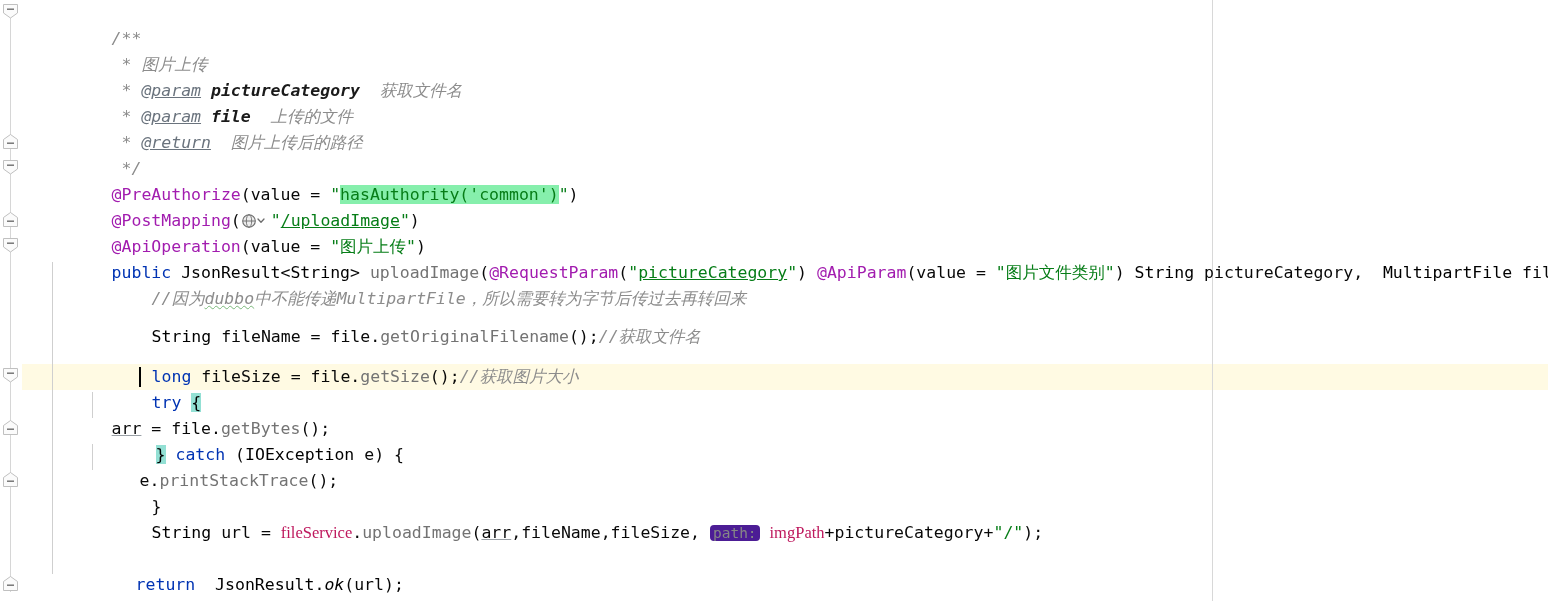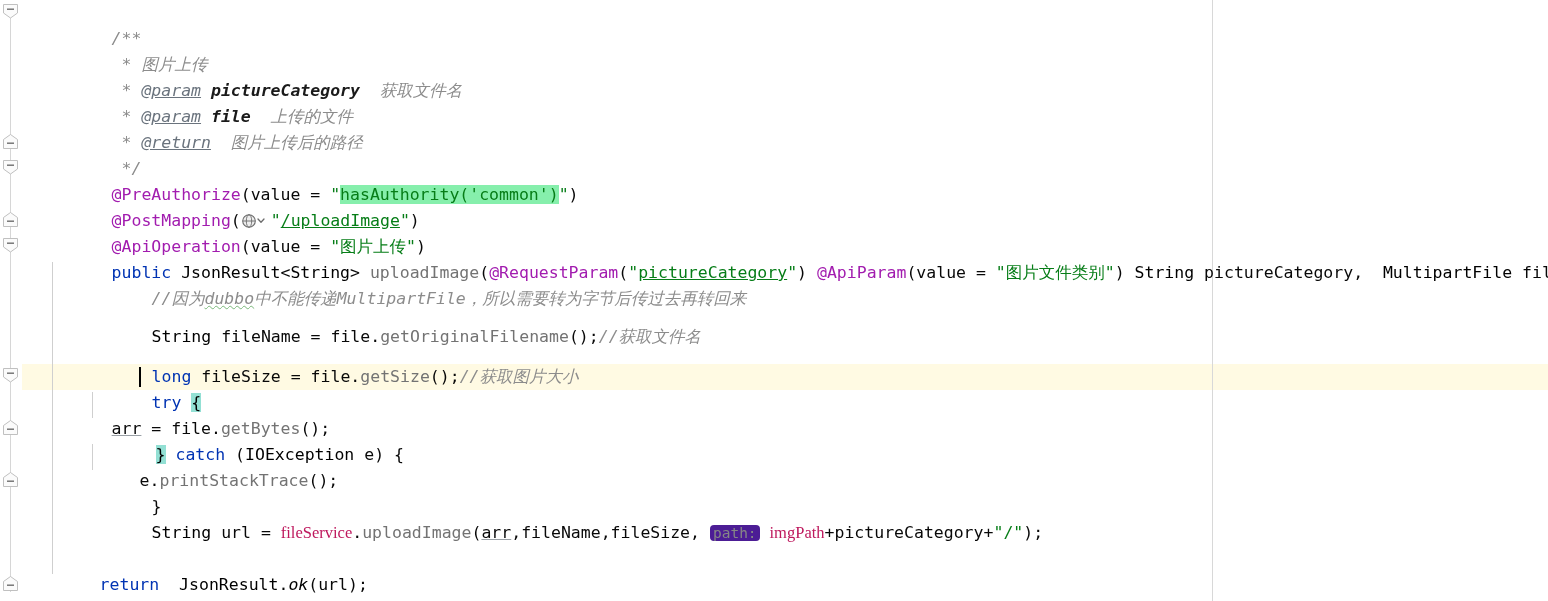--- a/index.html
+++ b/index.html
@@ -334,21 +334,21 @@
 
     
     <div class="line" style="top:494px; padding-left:92px;">
       <span class="cls">String</span><span class="plain"> </span><span class="plain">url</span><span class="plain"> = </span><span class="field">fileService</span><span class="plain">.</span><span class="mth">uploadImage</span><span class="plain">(</span><span class="plain local-und">arr</span><span class="plain">,</span><span class="plain">fileName</span><span class="plain">,</span><span class="plain">fileSize</span><span class="plain">, </span><span class="inlay">path:</span><span class="plain"> </span><span class="field">imgPath</span><span class="plain">+</span><span class="plain">pictureCategory</span><span class="plain">+</span><span class="strq">"</span><span class="str">/</span><span class="strq">"</span><span class="plain">);</span>
     </div>
 
     
     <div class="line" style="top:520px;"></div>
 
     
-    <div class="line" style="top:546px; padding-left:40px;">
+    <div class="line" style="top:546px; padding-left:76px;">
       <span class="kw">return</span><span class="plain">  </span><span class="cls">JsonResult</span><span class="plain">.</span><span class="mth-static">ok</span><span class="plain">(</span><span class="plain">url</span><span class="plain">);</span>
     </div>
 
     
     <div class="line" style="top:572px;">
       
     </div>
 
   </div>
 </div>

